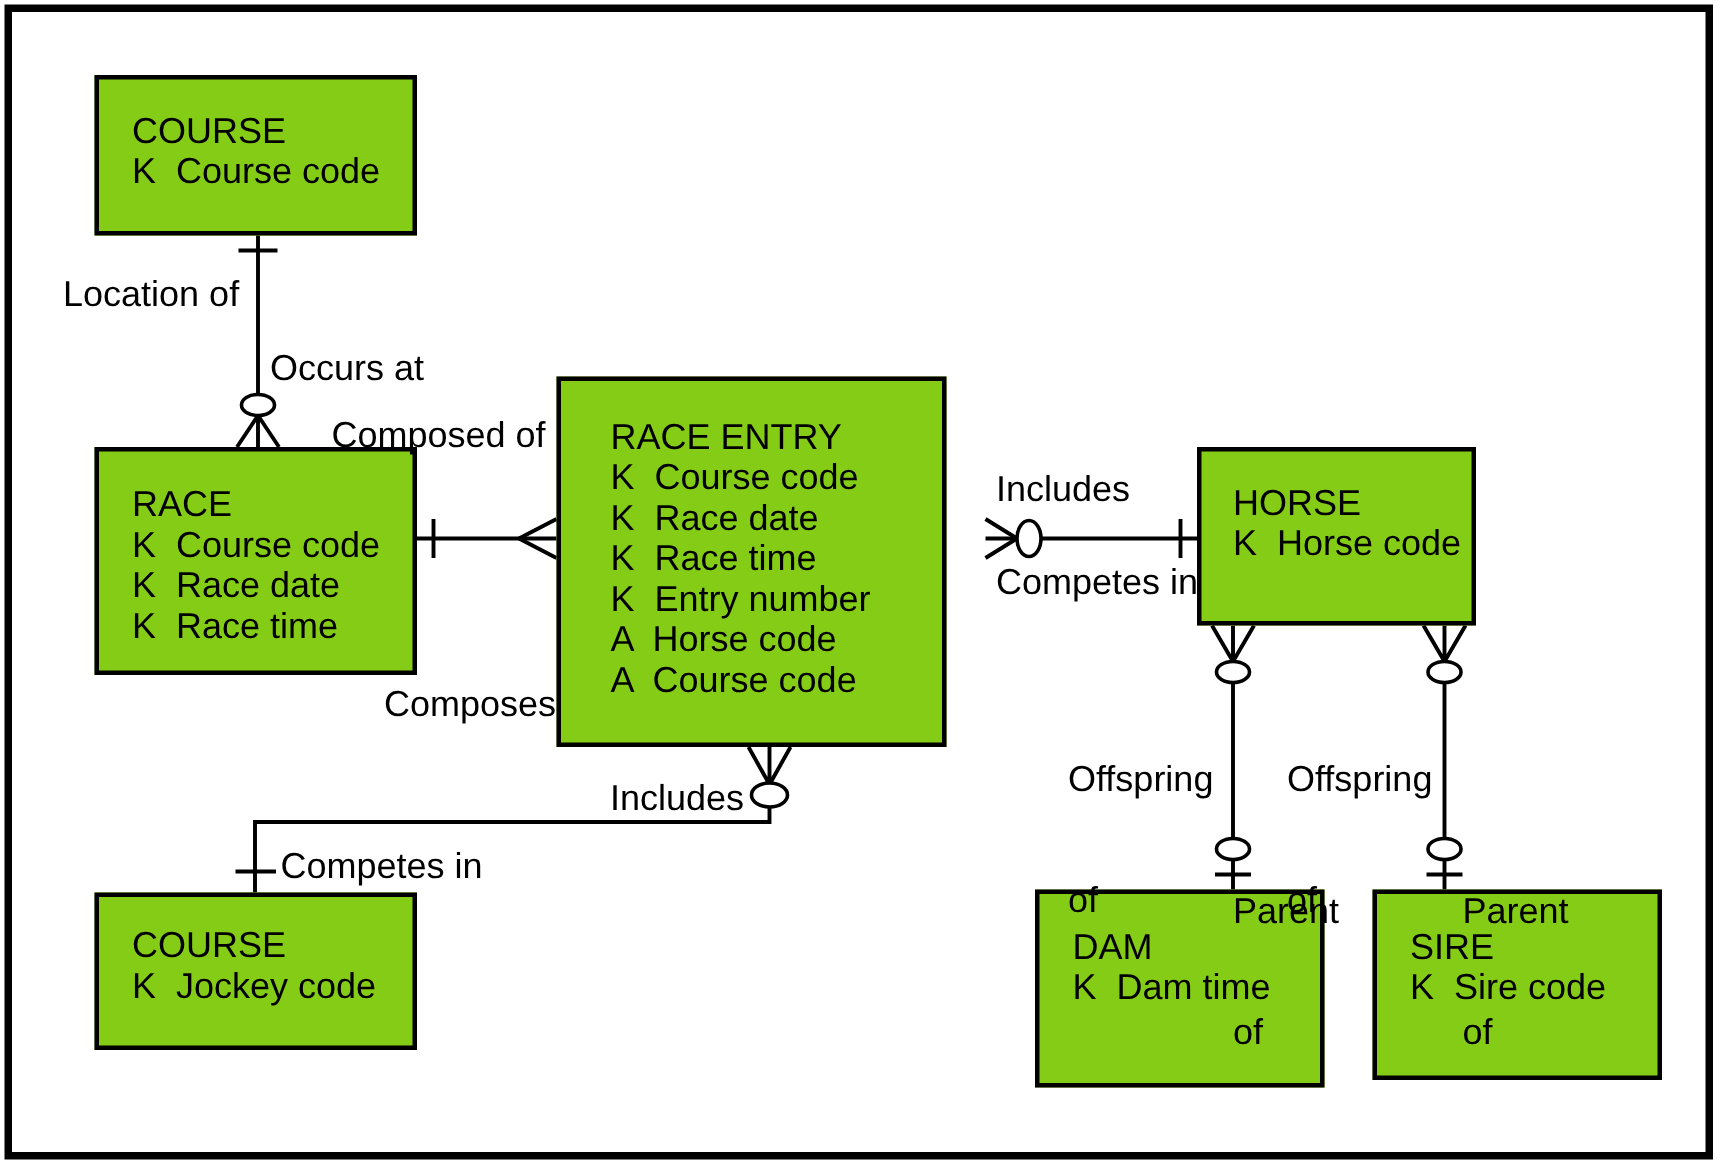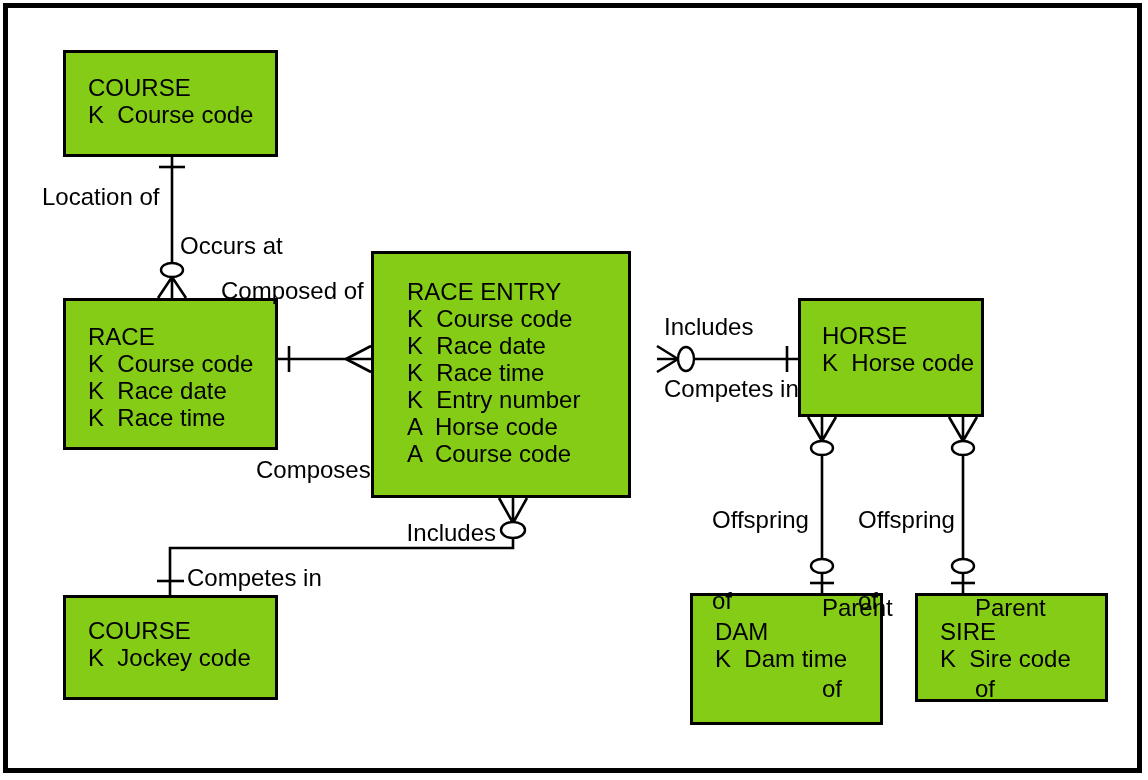--- a/index.html
+++ b/index.html
@@ -125,21 +125,21 @@
   <div class="entity" style="left:63px;top:595px;width:215px;height:105px;padding:19px 0 0 22px">
     <div class="ename">COURSE</div>
     <div class="attr">K  Jockey code</div>
   </div>
 
   <div class="entity" style="left:690px;top:593px;width:193px;height:132px;padding:22px 0 0 22px">
     <div class="ename">DAM</div>
     <div class="attr">K  Dam time</div>
   </div>
 
-  <div class="entity" style="left:915px;top:593px;width:193px;height:109px;padding:22px 0 0 22px">
+  <div class="entity" style="left:915px;top:593px;width:193px;height:127px;padding:22px 0 0 22px">
     <div class="ename">SIRE</div>
     <div class="attr">K  Sire code</div>
   </div>
 
   <div class="label" style="left:42px;top:183px">Location of</div>
   <div class="label" style="left:180px;top:232px">Occurs at</div>
   <div class="label" style="left:221px;top:277px">Composed of</div>
   <div class="label" style="left:256px;top:456px">Composes</div>
   <div class="label" style="left:664px;top:313px">Includes</div>
   <div class="label" style="left:664px;top:375px">Competes in</div>

